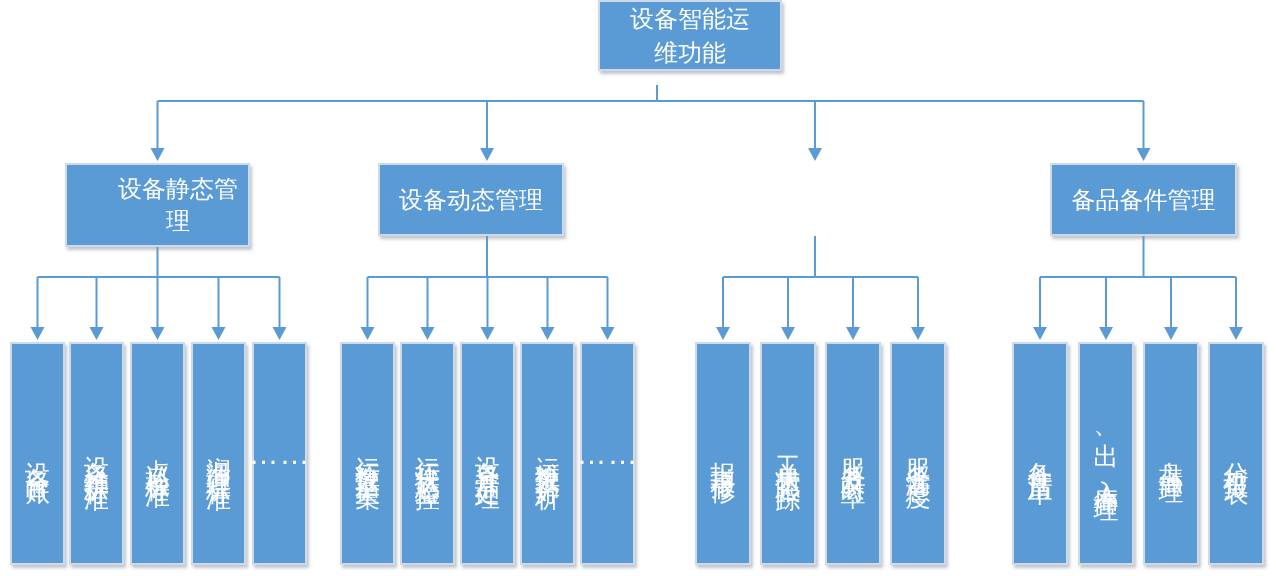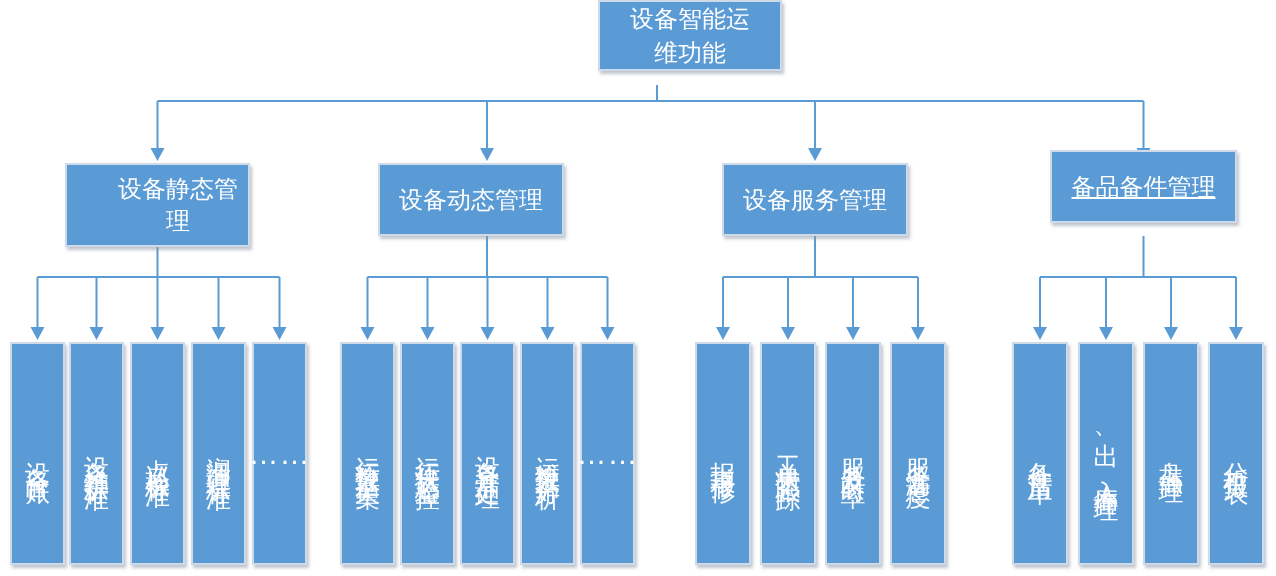--- a/index.html
+++ b/index.html
@@ -105,22 +105,21 @@
       <polygon points="1164,327 1178,327 1171,340"></polygon>
       <polygon points="1229,327 1243,327 1236,340"></polygon>
     </g>
   </svg>
 
   <div class="node root-node" style="left:565px; top:0; width:184px; height:71px;margin-left:33px;">设备智能运
 维功能</div>
 
   <div class="node branch-node" style="left:65px; top:163px; width:185px; height:84px;padding-left:41px;">设备静态管理</div>
   <div class="node branch-node" style="left:378px; top:163px; width:186px; height:73px;">设备动态管理</div>
-  <div class="node branch-node" style="left:722px; top:163px; width:186px; height:73px;">设备服务管理</div>
-  <div class="node branch-node" style="left:1050px; top:150px; width:187px; height:73px;text-decoration:underline;">备品备件管理</div>
+  <div class="node branch-node" style="left:1050px; top:163px; width:187px; height:73px;">备品备件管理</div>
 
   <div class="node leaf-node" style="left:10px;  top:342px; width:55px; height:223px;">设备台账</div>
   <div class="node leaf-node" style="left:69px;  top:342px; width:55px; height:223px;">设备维护标准</div>
   <div class="node leaf-node" style="left:130px; top:342px; width:55px; height:223px;">点巡检标准</div>
   <div class="node leaf-node" style="left:191px; top:342px; width:55px; height:223px;">润滑管理标准</div>
   <div class="node leaf-node ellipsis" style="left:252px; top:342px; width:55px; height:223px;">……</div>
 
   <div class="node leaf-node" style="left:340px; top:342px; width:55px; height:223px;">运行数据采集</div>
   <div class="node leaf-node" style="left:400px; top:342px; width:55px; height:223px;">运行状态监控</div>
   <div class="node leaf-node" style="left:460px; top:342px; width:55px; height:223px;">设备异常处理</div>

